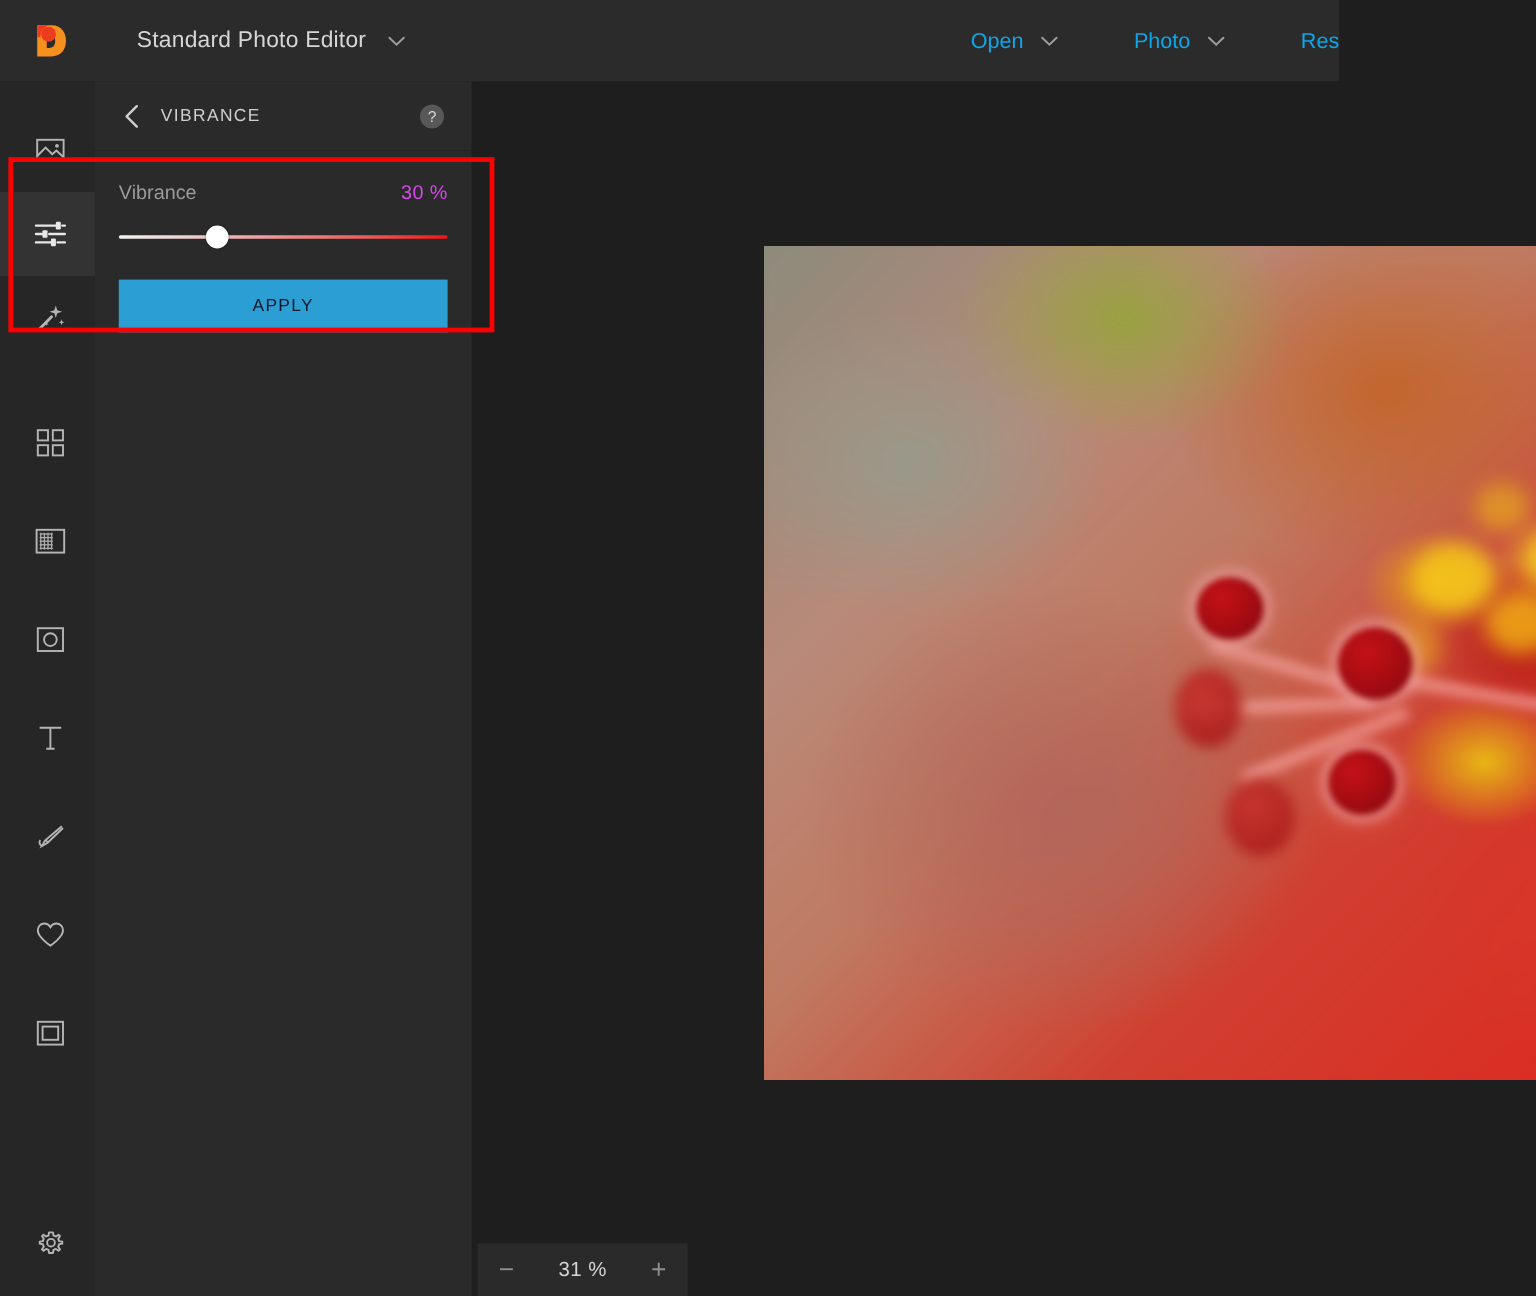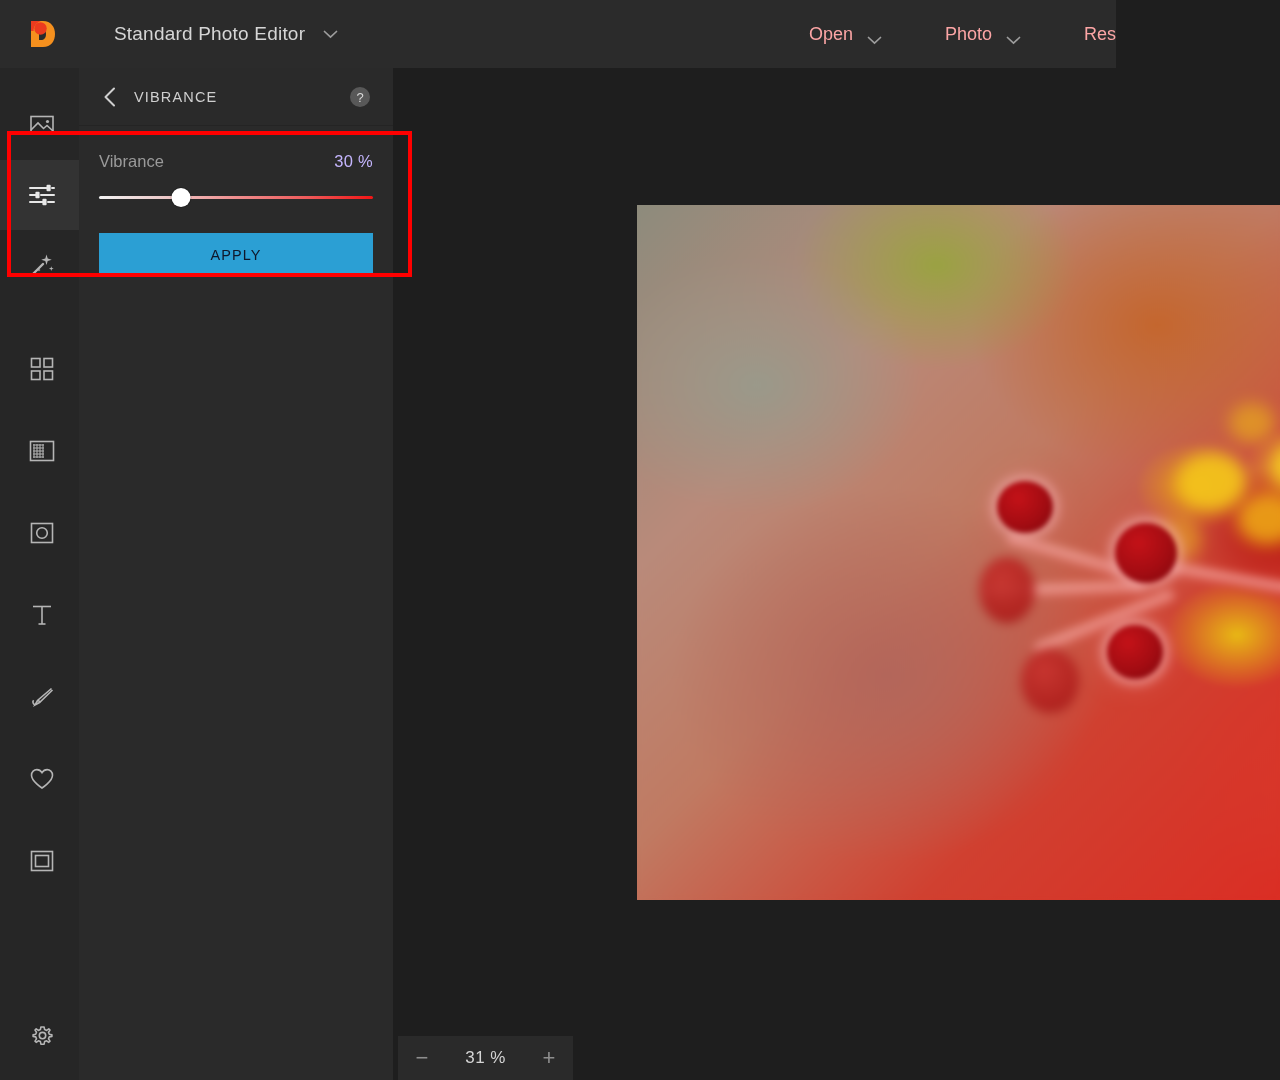--- a/index.html
+++ b/index.html
@@ -25,21 +25,21 @@
   .logo { width: 34px; height: 34px; display: block; }
   .app-title {
     color: #d6d6d6; font-size: 19px; letter-spacing: .2px;
     margin-left: 30px; white-space: nowrap;
   }
   .title-caret { margin-left: 18px; display: inline-flex; align-items: center; }
   .topbar-right {
     margin-left: auto; display: flex; align-items: center; height: 68px;
   }
   .menu-item {
-    display: flex; align-items: flex-end; color: #fca5a5; font-size: 18px;
+    display: flex; align-items: center; color: #0ea5e9; font-size: 18px;
     padding: 0 0 0 0; white-space: nowrap;
   }
   .menu-item .lbl { padding: 0; }
   .menu-gap { width: 63px; }
   .menu-gap-sm { width: 14px; }
   .caret { display: inline-block; }
   .caret svg { display: block; }
 
   
   .rail {
@@ -74,21 +74,21 @@
     margin-left: 11px; white-space: nowrap;
   }
   .help-btn { margin-left: auto; width: 22px; height: 22px; }
   .panel-body { padding: 26px 20px 0 20px; }
 
   .slider-row {
     display: flex; align-items: baseline; justify-content: space-between;
     margin-bottom: 16px;
   }
   .slider-label { color: #9a9a9a; font-size: 16.5px; }
-  .slider-value { color: #c4b5fd; font-size: 16.5px; letter-spacing: .3px; }
+  .slider-value { color: #d946ef; font-size: 16.5px; letter-spacing: .3px; }
 
   .slider-track-wrap {
     position: relative; height: 20px; display: flex; align-items: center;
     margin-bottom: 26px;
   }
   .slider-track {
     position: absolute; left: 0; right: 0; height: 3px; border-radius: 2px;
     background: linear-gradient(to right, #f2f2f2 0%, #eccccc 22%, #f0b3b3 34%, #ef8e8e 50%, #ee5a5a 76%, #f21515 100%);
   }
   .slider-thumb {

